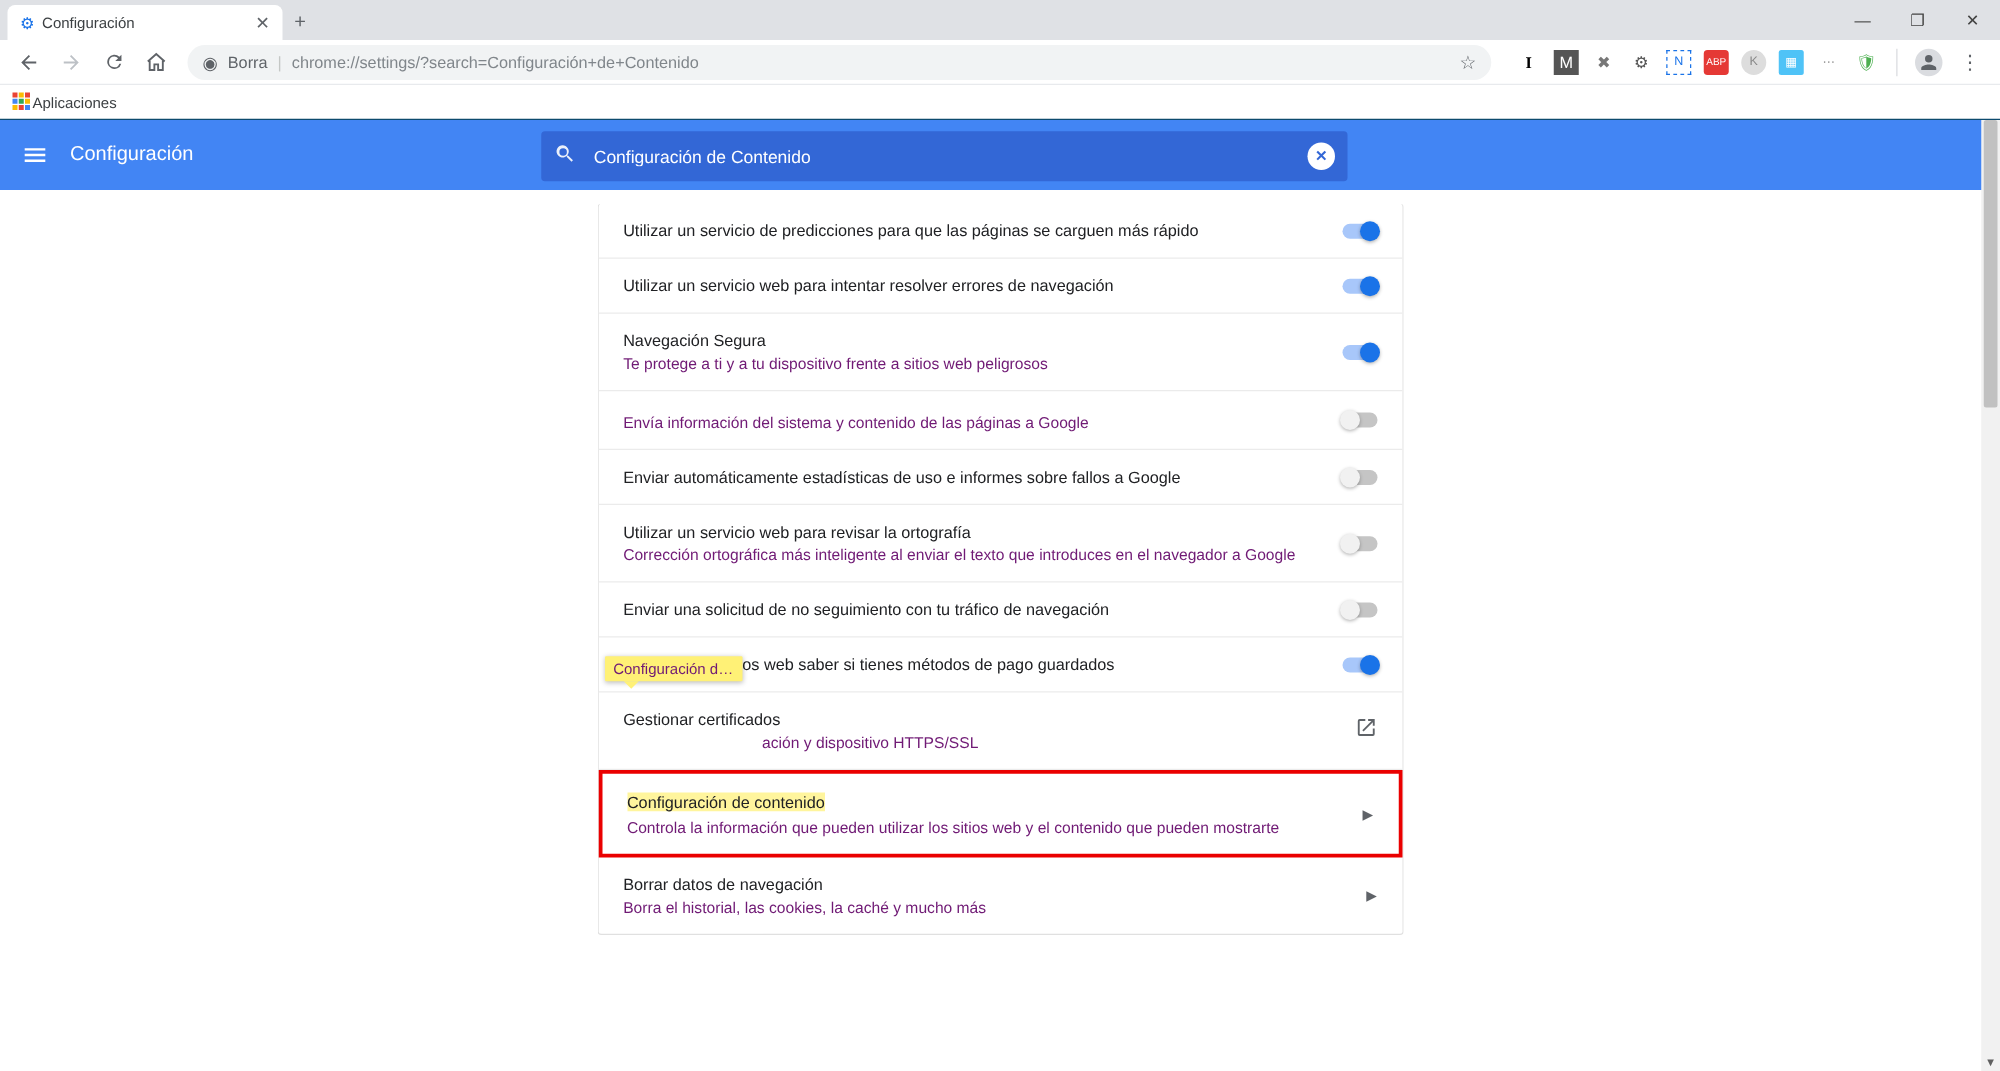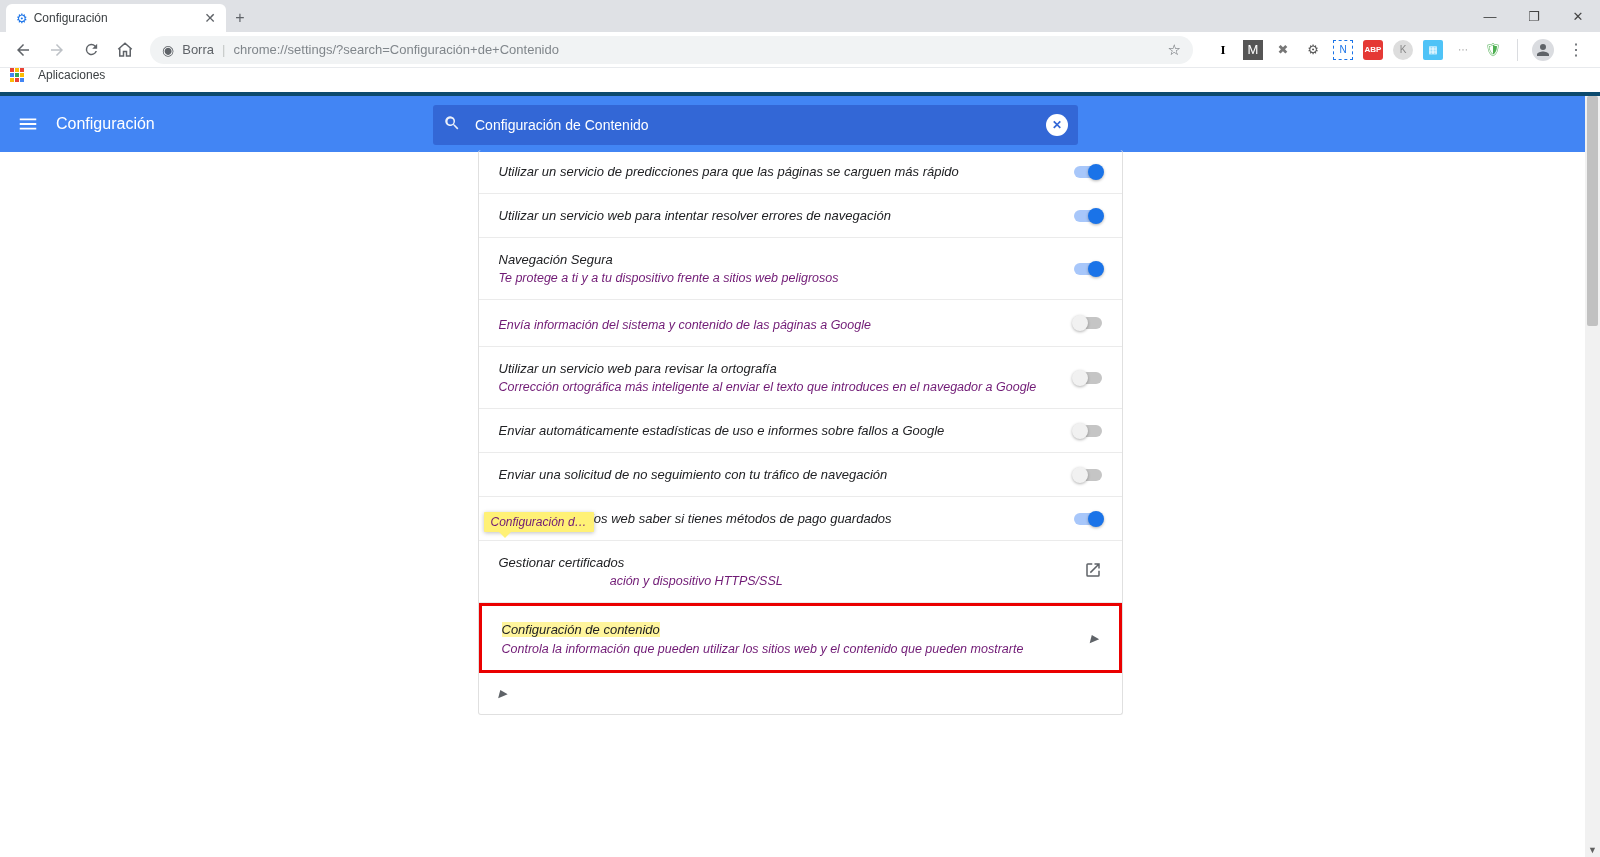--- a/index.html
+++ b/index.html
@@ -25,40 +25,40 @@
     .omni .sep { color:#c4c7c5; }
     .omni .url { color:#80868b; flex:1; }
     .omni .star { color:#5f6368; font-size:15px; }
     .ext { display:flex; align-items:center; gap:10px; padding:0 4px 0 10px; }
     .exticon { width:20px; height:20px; display:flex; align-items:center; justify-content:center; font-size:13px; cursor:pointer; }
     .divider { width:1px; height:22px; background:#dadce0; margin:0 4px; }
     .avatar { width:22px; height:22px; border-radius:50%; background:#dadce0; display:flex; align-items:center; justify-content:center; color:#5f6368; font-size:14px; }
     .dots { width:24px; height:24px; display:flex; align-items:center; justify-content:center; color:#5f6368; cursor:pointer; font-size:16px; }
 
     
-    .bmbar { height:28px; display:flex; align-items:flex-start; padding:0 10px; gap:12px; border-bottom:4px solid #0c4a6e; font-size:12px; color:#3c4043; }
+    .bmbar { height:28px; display:flex; align-items:center; padding:0 10px; gap:0; border-bottom:1px solid #0c4a6e; font-size:12px; color:#3c4043; }
     .apps-ico { width:16px; height:16px; display:grid; grid-template:repeat(3,4px)/repeat(3,4px); gap:1px; }
     .apps-ico span:nth-child(1){background:#ea4335}.apps-ico span:nth-child(2){background:#fbbc04}.apps-ico span:nth-child(3){background:#ea4335}
     .apps-ico span:nth-child(4){background:#4285f4}.apps-ico span:nth-child(5){background:#34a853}.apps-ico span:nth-child(6){background:#fbbc04}
     .apps-ico span:nth-child(7){background:#fbbc04}.apps-ico span:nth-child(8){background:#ea4335}.apps-ico span:nth-child(9){background:#4285f4}
 
     
     .bluehdr { height:56px; background:#4285f4; display:flex; align-items:center; color:#fff; }
     .hamb { width:56px; display:flex; justify-content:center; cursor:pointer; }
     .hamb svg { fill:#fff; }
     .hdrttl { font-size:16px; }
     .searchbox { width:645px; height:40px; background:#3367d6; border-radius:3px; display:flex; align-items:center; padding:0 10px; gap:14px; position:absolute; left:433px; top:105px; }
     .searchbox .sico { color:#fff; opacity:.9; }
     .searchbox input { flex:1; background:transparent; border:none; outline:none; color:#fff; font-size:14px; }
     .searchbox input::placeholder { color:rgba(255,255,255,.7); }
     .searchbox .clear { width:22px; height:22px; border-radius:50%; background:#fff; color:#3367d6; display:flex; align-items:center; justify-content:center; font-size:12px; cursor:pointer; font-weight:bold; }
 
     
     .content { position:absolute; left:0; right:0; top:150px; bottom:0; overflow-y:auto; }
-    .card { width:645px; margin:0 auto; border:1px solid #e0e0e0; border-radius:3px; border-top:none;font-style:italic; }
+    .card { width:645px; margin:13px auto; border:1px solid #e0e0e0; border-radius:3px; border-top:none; }
     .row { padding:14px 20px; border-bottom:1px solid #ebebeb; display:flex; align-items:center; gap:12px; cursor:pointer; position:relative; }
     .row:last-child { border-bottom:none; }
     .rowtxt { flex:1; }
     .rowttl { font-size:13px; color:#202124; }
     .rowsub { font-size:12.5px; color:#701a75; margin-top:4px; }
     .toggle { width:28px; height:12px; border-radius:7px; position:relative; flex-shrink:0; }
     .toggle .knob { width:16px; height:16px; border-radius:50%; position:absolute; top:-2px; box-shadow:0 1px 3px rgba(0,0,0,.3); }
     .toggle.on { background:#a8c7fa; }
     .toggle.on .knob { right:-2px; background:#1a73e8; }
     .toggle.off { background:#c5c5c5; }
@@ -121,21 +121,21 @@
     <span class="sep">|</span>
     <span class="url">chrome://settings/?search=Configuración+de+Contenido</span>
     <span class="star">☆</span>
   </div>
   <div class="ext">
     <div class="exticon" style="font-family:serif;font-weight:bold">I</div>
     <div class="exticon" style="background:#555;color:#fff">M</div>
     <div class="exticon" style="color:#777">✖</div>
     <div class="exticon" style="color:#555">⚙</div>
     <div class="exticon" style="border:1px dashed #1a73e8;color:#1a73e8;font-size:10px">N</div>
-    <div class="exticon" style="background:#e53935;color:#fff;border-radius:3px;font-size:8px;font-weight:bold">ABP</div>
+    <div class="exticon" style="background:#e53935;color:#fff;border-radius:3px;font-size:8px;font-weight:normal">ABP</div>
     <div class="exticon" style="background:#ddd;color:#888;border-radius:50%;font-size:10px">K</div>
     <div class="exticon" style="background:#4fc3f7;color:#fff;border-radius:2px;font-size:10px">▦</div>
     <div class="exticon" style="color:#9e9e9e;font-size:10px">⋯</div>
     <div class="exticon" style="color:#4caf50">🛡</div>
     <div class="divider"></div>
     <div class="avatar">
       <svg width="18" height="18" viewBox="0 0 24 24" fill="#5f6368">
           <path d="M12 12a4 4 0 1 0-4-4 4 4 0 0 0 4 4zm0 2c-2.67 0-8 1.34-8 4v2h16v-2c0-2.66-5.33-4-8-4z"></path>
         </svg>
     </div>
@@ -211,32 +211,32 @@
       <div class="rowtxt">
         <div class="rowsub">Envía información del sistema y contenido de las páginas a Google</div>
       </div>
       <div class="toggle off">
           <div class="knob"></div>
         </div>
     </div>
 
     <div class="row">
       <div class="rowtxt">
+          <div class="rowttl">Enviar automáticamente estadísticas de uso e informes sobre fallos a Google</div>
+        </div>
+      <div class="toggle off">
+          <div class="knob"></div>
+        </div>
+    </div>
+
+    <div class="row">
+      <div class="rowtxt">
         <div class="rowttl">Utilizar un servicio web para revisar la ortografía</div>
         <div class="rowsub">Corrección ortográfica más inteligente al enviar el texto que introduces en el navegador a Google</div>
       </div>
-      <div class="toggle off">
-          <div class="knob"></div>
-        </div>
-    </div>
-
-    <div class="row">
-      <div class="rowtxt">
-          <div class="rowttl">Enviar automáticamente estadísticas de uso e informes sobre fallos a Google</div>
-        </div>
       <div class="toggle off">
           <div class="knob"></div>
         </div>
     </div>
 
     <div class="row">
       <div class="rowtxt">
           <div class="rowttl">Enviar una solicitud de no seguimiento con tu tráfico de navegación</div>
         </div>
       <div class="toggle off">
@@ -270,20 +270,24 @@
 
     <div class="row hl-box">
       <div class="rowtxt">
         <div><span class="rowttl">Configuración de contenido</span></div>
         <div class="rowsub">Controla la información que pueden utilizar los sitios web y el contenido que pueden mostrarte</div>
       </div>
       <span class="arrow">▶</span>
     </div>
 
     <div class="row">
+      <div class="rowtxt">
+        <div class="rowttl">Borrar datos de navegación</div>
+        <div class="rowsub">Borra el historial, las cookies, la caché y mucho más</div>
+      </div>
       <span class="arrow">▶</span>
     </div>
 
   </div>
 </div>
 
 <div class="scrollbar">
   <div class="arrup">▲</div>
   <div class="thumb"></div>
   <div class="arrdn">▼</div>

